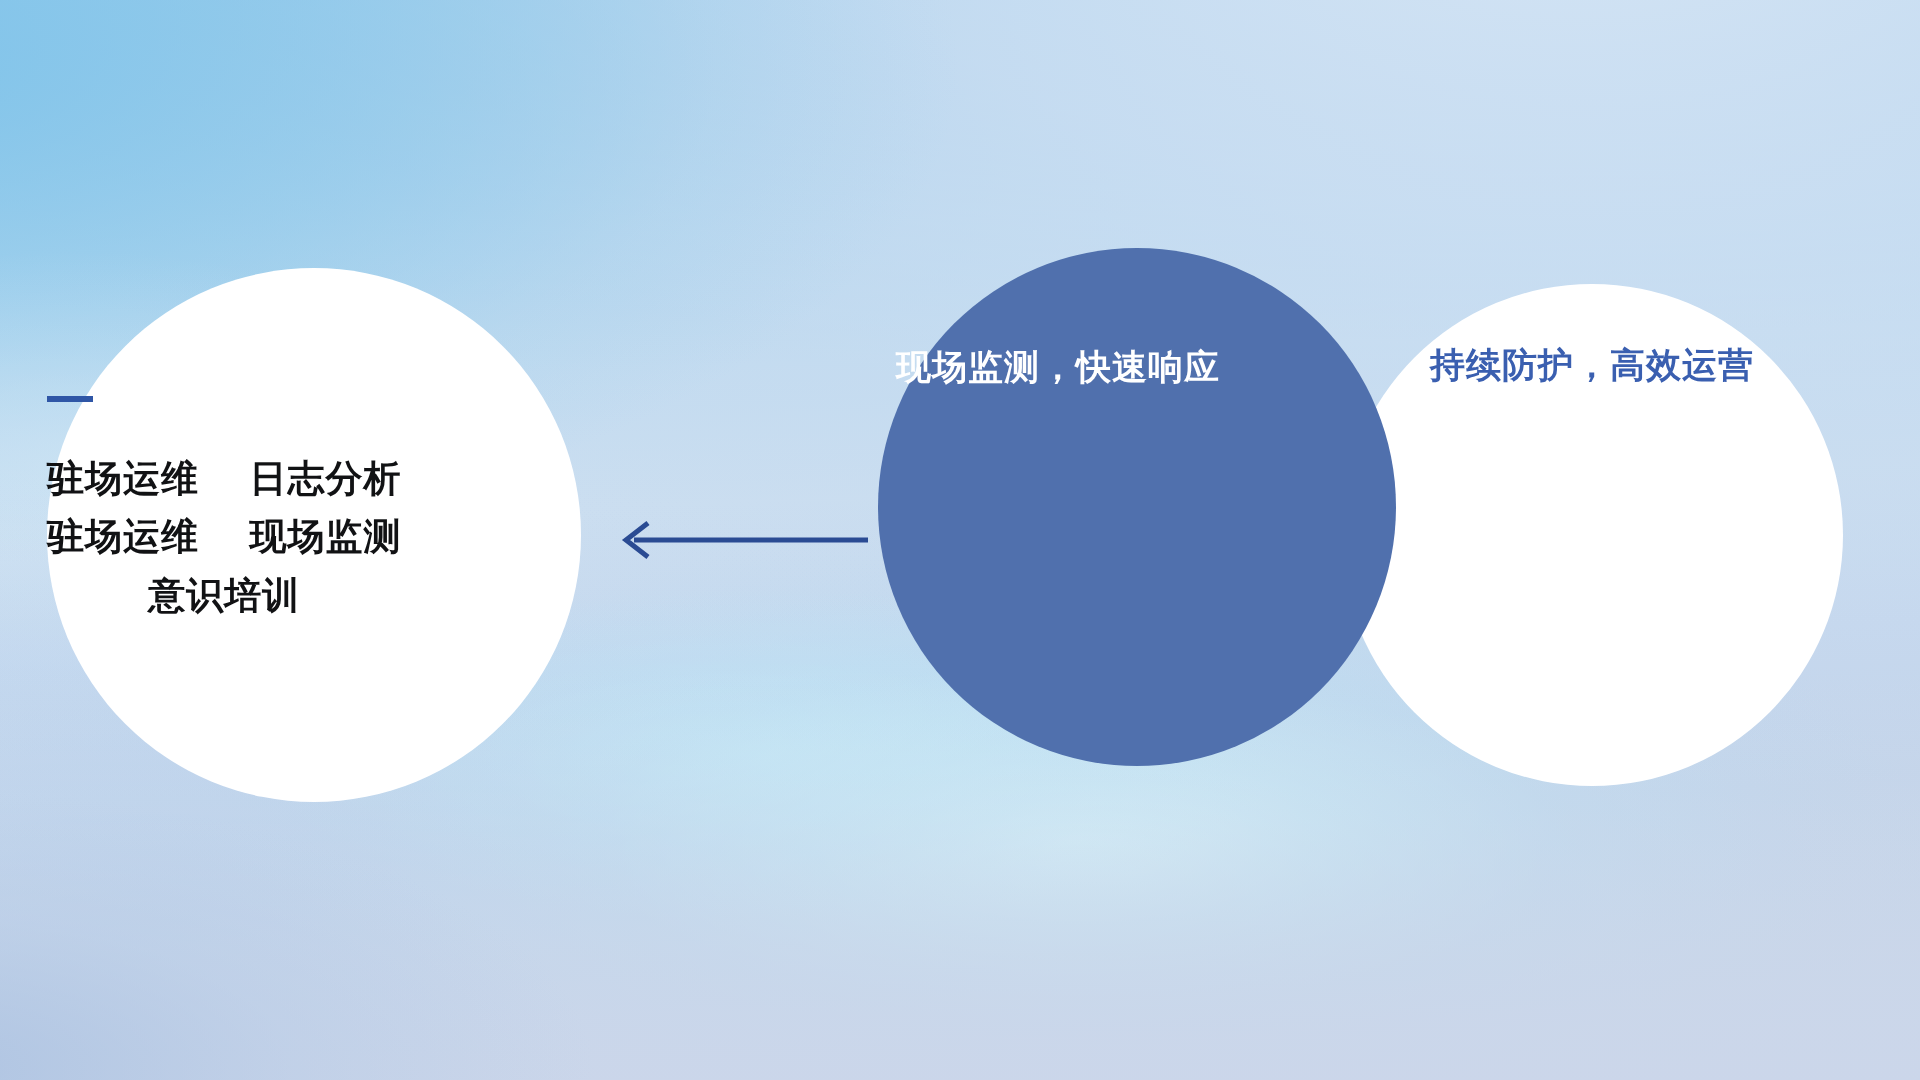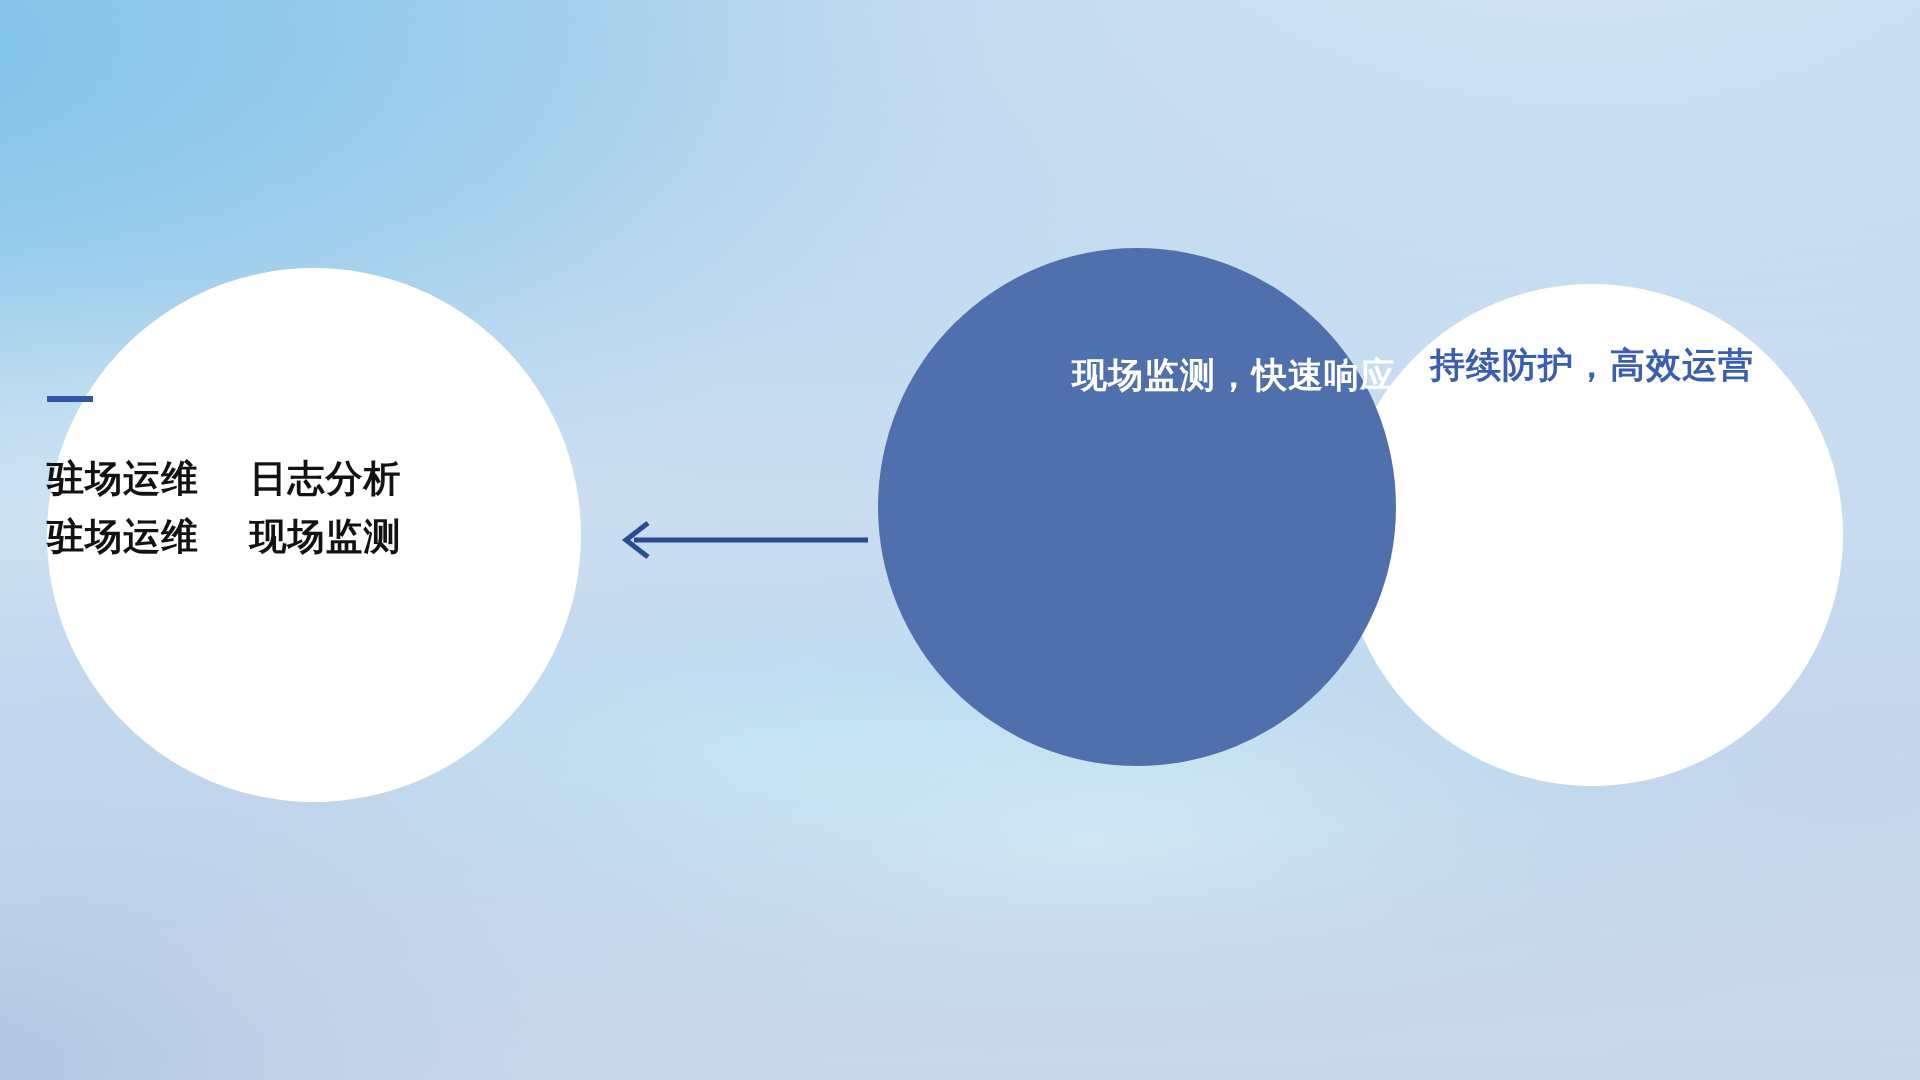--- a/index.html
+++ b/index.html
@@ -167,27 +167,27 @@
     line-height: 1.58;
     letter-spacing: 1px;
     white-space: nowrap;
   }
   .left-line .gapcell { display: inline-block; width: 28px; }
 
   
   .mid-content {
     position: absolute;
     left: 878px;
-    top: 260px;
+    top: 252px;
     width: 518px;
     height: 518px;
     z-index: 5;
     display: flex;
     flex-direction: column;
-    align-items: flex-end;
+    align-items: flex-start;
     text-align: center;
   }
 
   .mid-title {
     margin-top: 92px;
     font-size: 35px;
     font-weight: bold;
     color: #ffffff;
     letter-spacing: 1px;
     white-space: nowrap;
@@ -277,20 +277,23 @@
       <div class="left-line">
         <span>驻场运维</span>
         <span class="gapcell"></span>
         <span>日志分析</span>
       </div>
       <div class="left-line">
         <span>驻场运维</span>
         <span class="gapcell"></span>
         <span>现场监测</span>
       </div>
+      <div class="left-line">
+        <span>意识培训</span>
+      </div>
     </div>
   </div>
 
   <div class="mid-content">
     <div class="mid-title">现场监测，快速响应</div>
   </div>
 
   <div class="right-content">
     <div class="right-title">持续防护，高效运营</div>
   </div>

